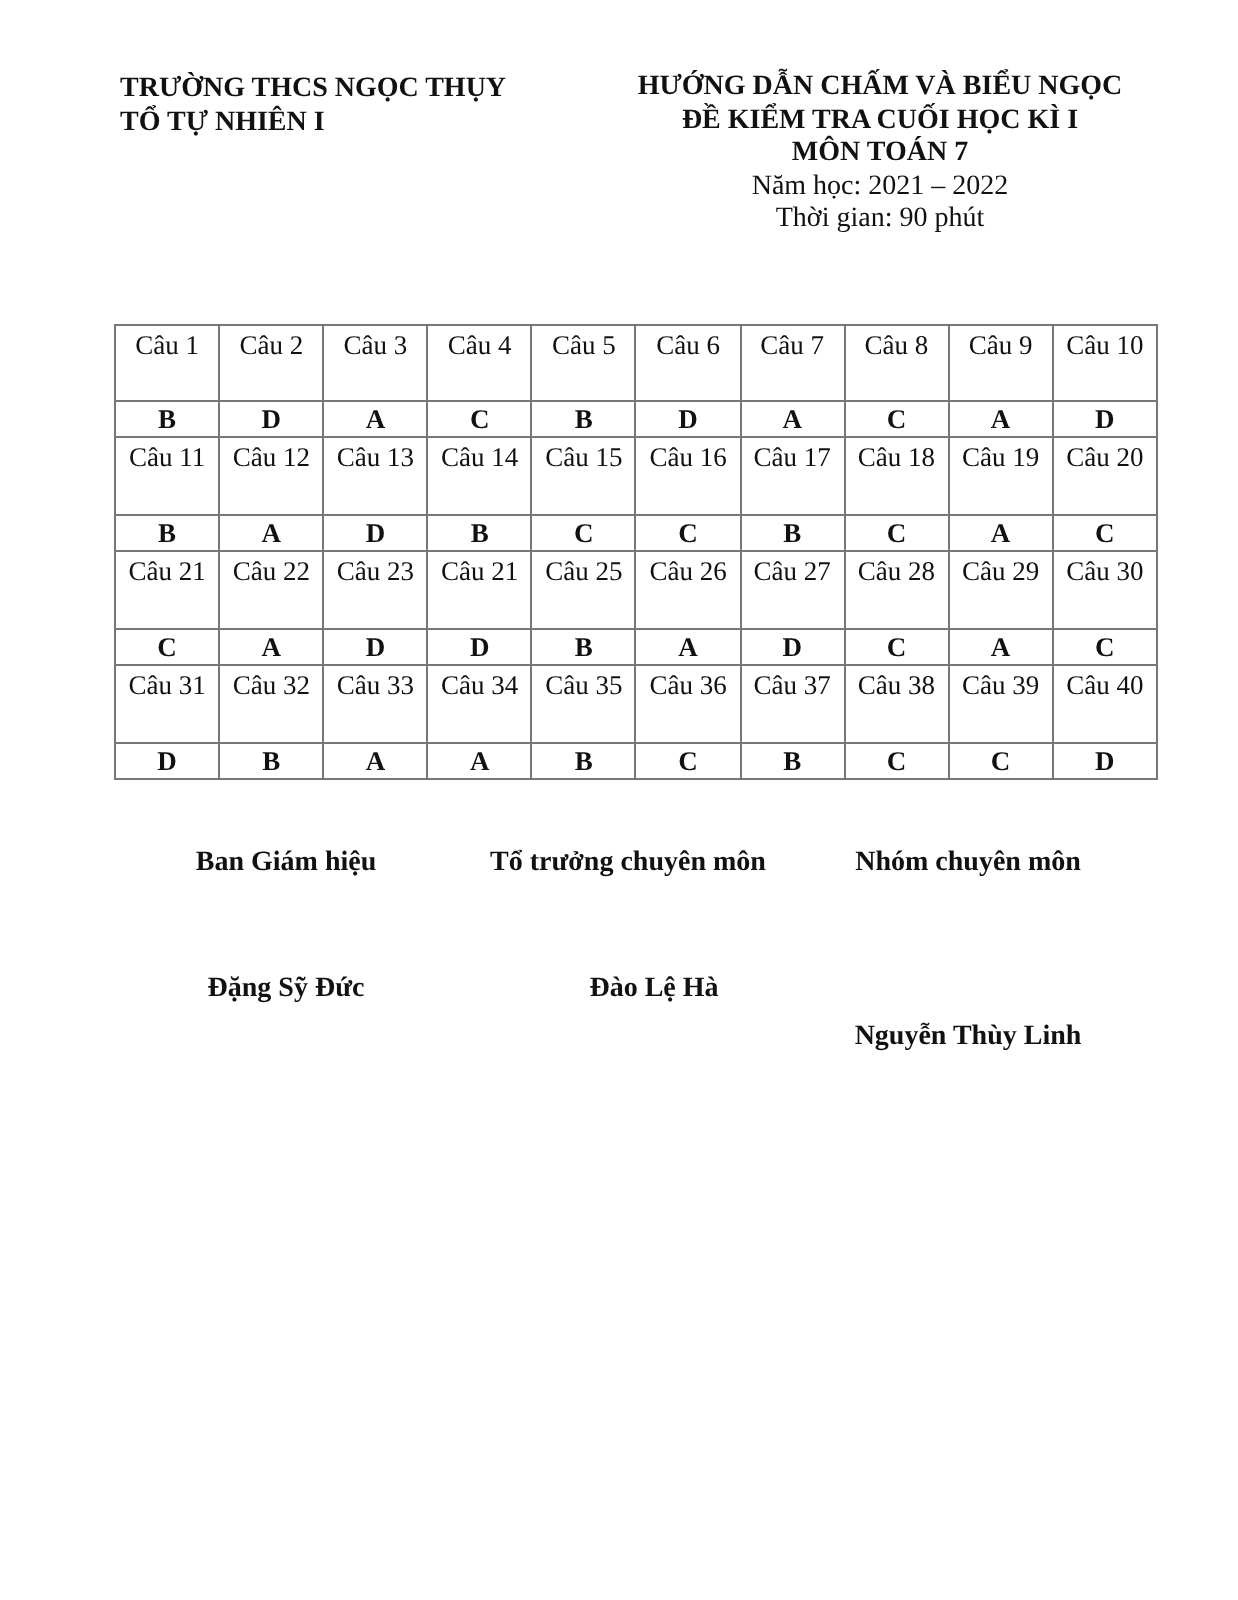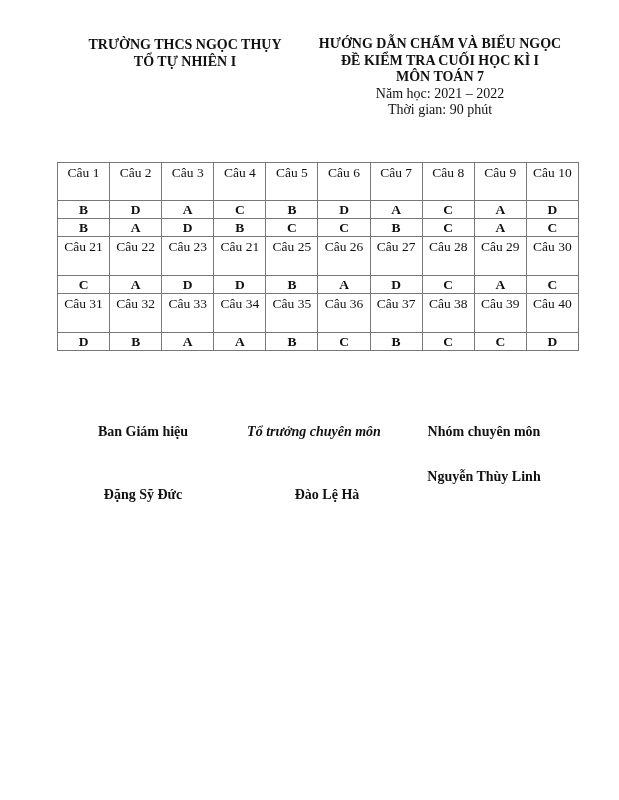--- a/index.html
+++ b/index.html
@@ -1,18 +1,18 @@
 <!DOCTYPE html>
 <html><head>
   <meta charset="utf-8">
   <style>
     html, body { margin: 0; padding: 0; background: #ffffff; }
     body { width: 619px; height: 800px; position: relative; overflow: hidden;
            font-family: "Liberation Serif", "DejaVu Serif", serif; color: #111; }
-    .hdr-left { position: absolute; left: 60px; top: 36px; width: 250px; text-align: center;
+    .hdr-left { position: absolute; left: 60px; top: 36px; width: 250px; 
                 font-weight: bold; font-size: 14px; line-height: 17px; }
     .hdr-right { position: absolute; left: 300px; top: 36px; width: 280px; text-align: center;
                  font-size: 14px; line-height: 16.5px; }
     .hdr-right .b { font-weight: bold; }
     table.ans { position: absolute; left: 57px; top: 162px; width: 522px;
                 border-collapse: collapse; table-layout: fixed; font-size: 13.5px; }
     table.ans td { border: 1px solid #777; text-align: center; vertical-align: top;
                    padding: 0; line-height: 19px; }
     tr.q td { height: 38px; }
     tr.q.first td { height: 37px; }
@@ -53,20 +53,32 @@
         <td>B</td>
         <td>D</td>
         <td>A</td>
         <td>C</td>
         <td>B</td>
         <td>D</td>
         <td>A</td>
         <td>C</td>
         <td>A</td>
         <td>D</td>
+      </tr>
+      <tr class="q">
+        <td>Câu 11</td>
+        <td>Câu 12</td>
+        <td>Câu 13</td>
+        <td>Câu 14</td>
+        <td>Câu 15</td>
+        <td>Câu 16</td>
+        <td>Câu 17</td>
+        <td>Câu 18</td>
+        <td>Câu 19</td>
+        <td>Câu 20</td>
       </tr>
       <tr class="a">
         <td>B</td>
         <td>A</td>
         <td>D</td>
         <td>B</td>
         <td>C</td>
         <td>C</td>
         <td>B</td>
         <td>C</td>
@@ -118,18 +130,18 @@
         <td>C</td>
         <td>B</td>
         <td>C</td>
         <td>C</td>
         <td>D</td>
       </tr>
     </tbody>
 </table>
 
 <div class="sig" style="left:58px; top:424px;text-align:center;">Ban Giám hiệu</div>
-<div class="sig" style="left:229px; top:424px;font-style:italic;">Tổ trưởng chuyên môn</div>
+<div class="sig" style="left:229px; top:424px;">Tổ trưởng chuyên môn</div>
 <div class="sig" style="left:399px; top:424px;">Nhóm chuyên môn</div>
 
 <div class="sig" style="left:58px; top:487px;">Đặng Sỹ Đức</div>
 <div class="sig" style="left:242px; top:487px;text-align:center;">Đào Lệ Hà</div>
-<div class="sig" style="left:399px; top:469px;">Nguyễn Thùy Linh</div>
+<div class="sig" style="left:399px; top:511px;">Nguyễn Thùy Linh</div>
 
 </body></html>

